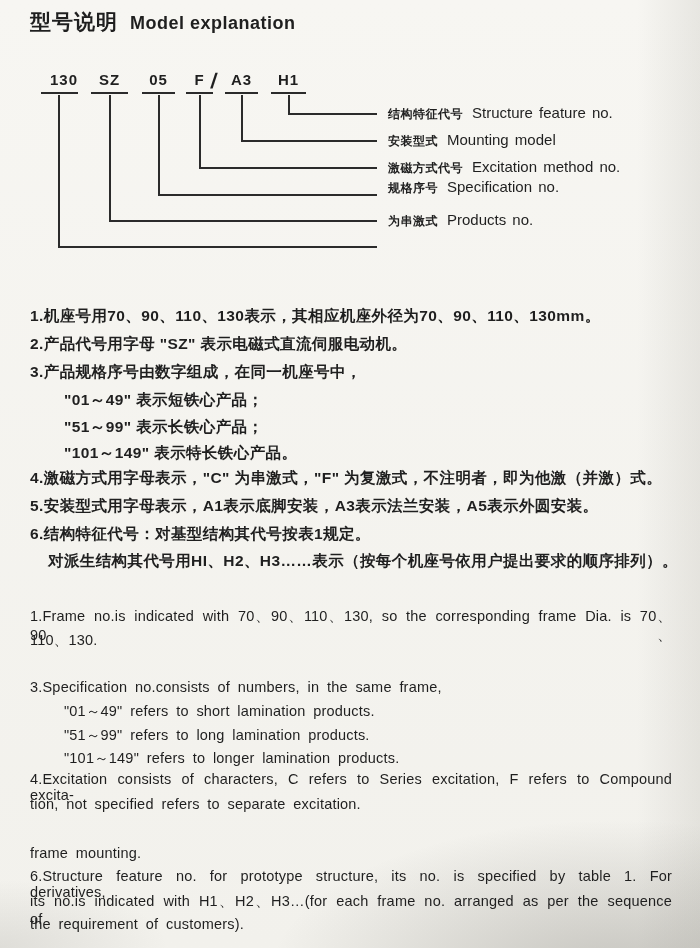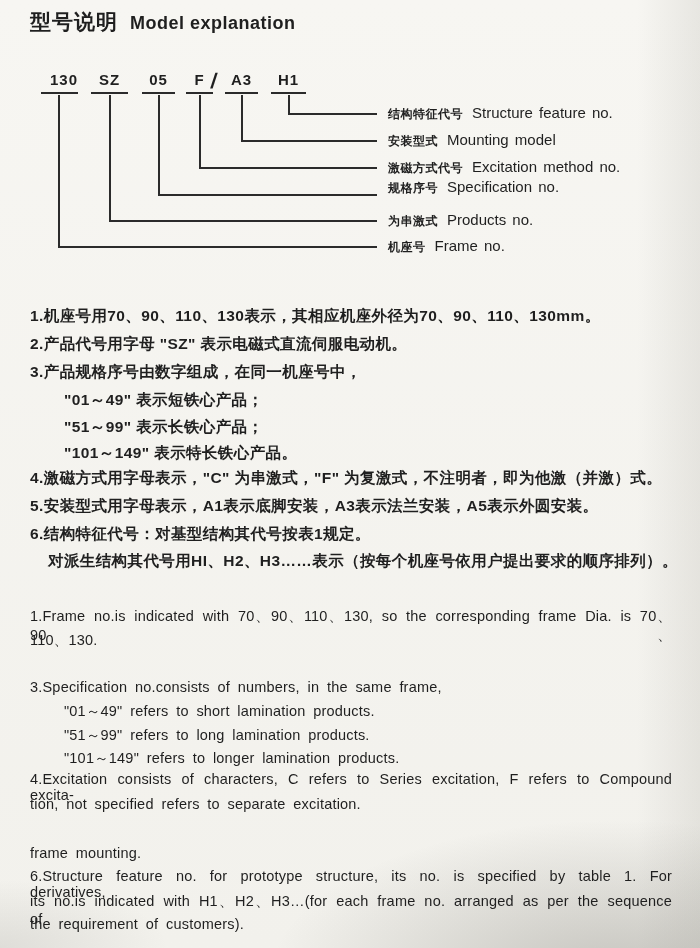--- a/index.html
+++ b/index.html
@@ -91,24 +91,20 @@
     <span class="l-en">Excitation method no.</span>
   </div>
   <div class="dlabel" style="top:178px;">
     <span class="l-zh">规格序号</span>
     <span class="l-en">Specification no.</span>
   </div>
   <div class="dlabel" style="top:211px;">
     <span class="l-zh">为串激式</span>
     <span class="l-en">Products no.</span>
   </div>
-  <div class="dlabel" style="top:237px;">
-    <span class="l-zh">机座号</span>
-    <span class="l-en">Frame no.</span>
-  </div>
 
   <div class="zh-line" style="left:30px;top:306px;">1.机座号用70、90、110、130表示，其相应机座外径为70、90、110、130mm。</div>
   <div class="zh-line" style="left:30px;top:334px;">2.产品代号用字母 "SZ" 表示电磁式直流伺服电动机。</div>
   <div class="zh-line" style="left:30px;top:362px;">3.产品规格序号由数字组成，在同一机座号中，</div>
   <div class="zh-line" style="left:64px;top:390px;">"01～49" 表示短铁心产品；</div>
   <div class="zh-line" style="left:64px;top:417px;">"51～99" 表示长铁心产品；</div>
   <div class="zh-line" style="left:64px;top:443px;">"101～149" 表示特长铁心产品。</div>
   <div class="zh-line" style="left:30px;top:468px;">4.激磁方式用字母表示，"C" 为串激式，"F" 为复激式，不注明者，即为他激（并激）式。</div>
   <div class="zh-line" style="left:30px;top:496px;">5.安装型式用字母表示，A1表示底脚安装，A3表示法兰安装，A5表示外圆安装。</div>
   <div class="zh-line" style="left:30px;top:524px;">6.结构特征代号：对基型结构其代号按表1规定。</div>

